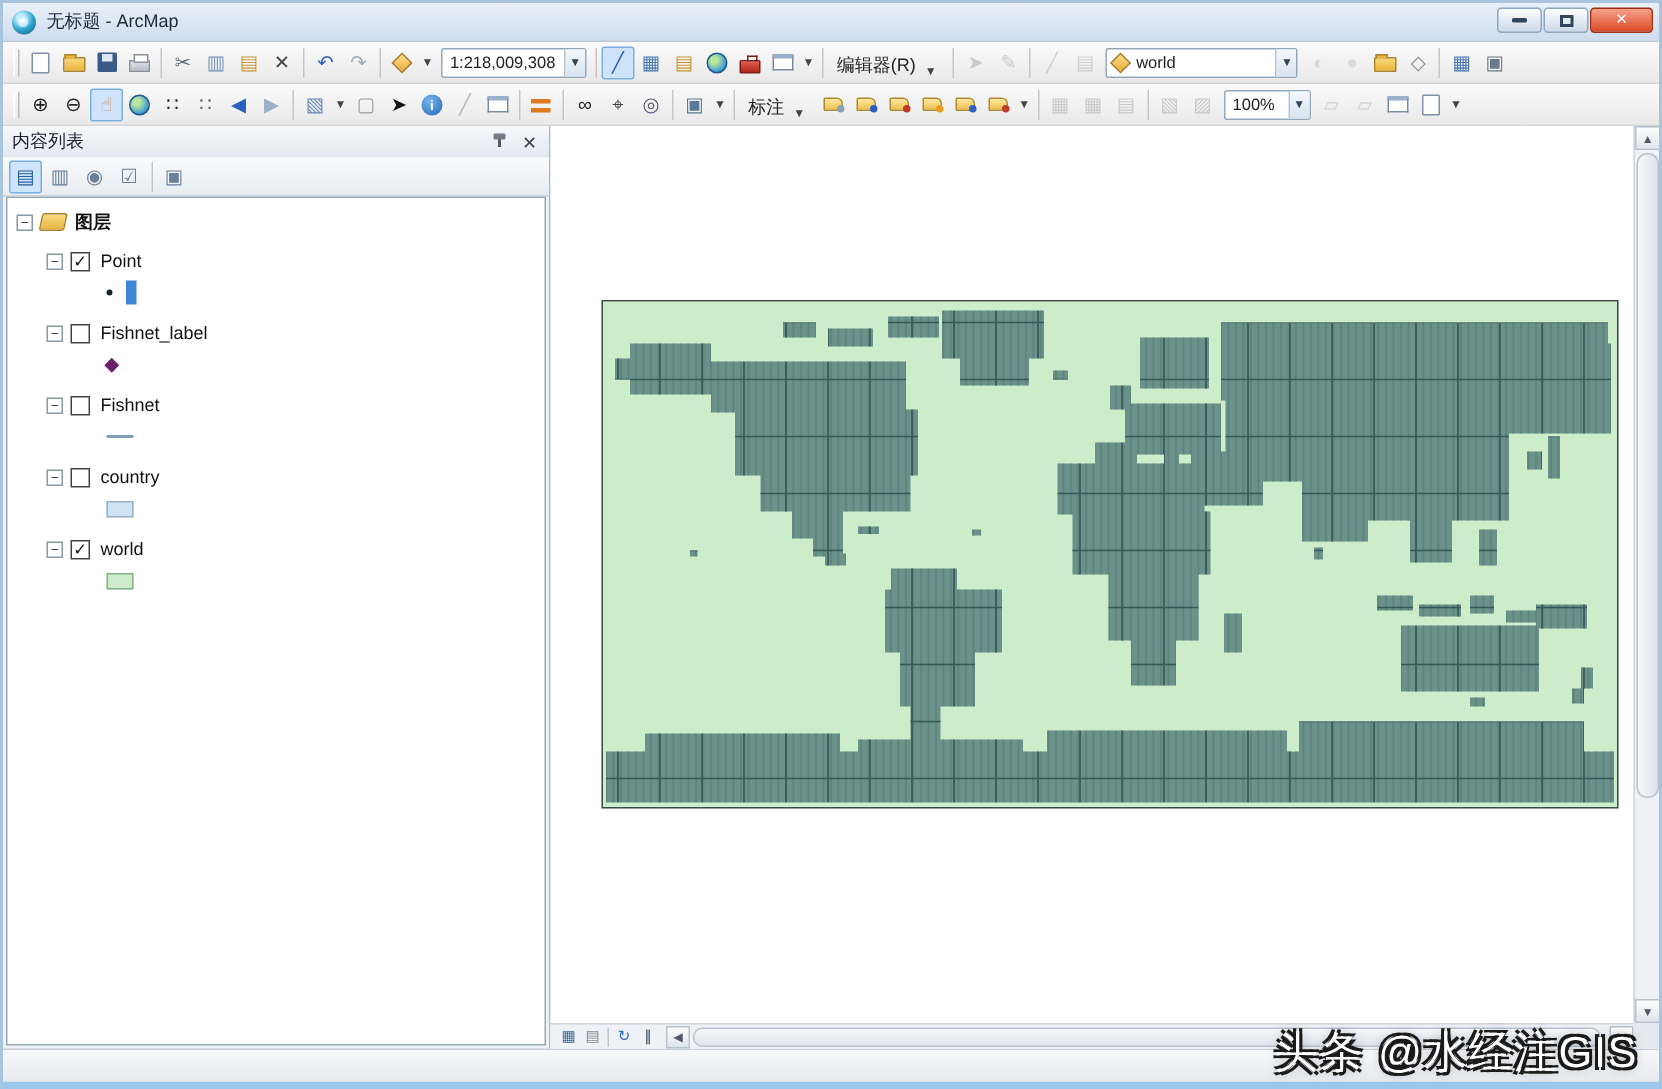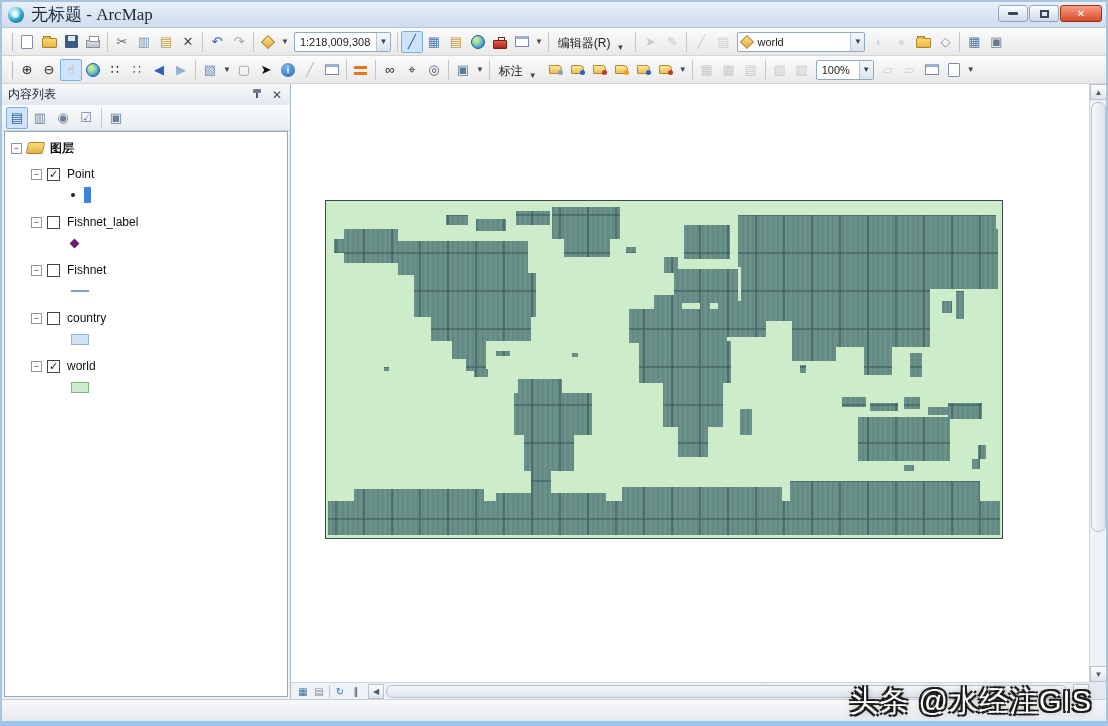--- a/index.html
+++ b/index.html
@@ -7,21 +7,21 @@
   *{box-sizing:border-box;}
   .window{position:absolute;inset:0;border:2px solid #a9c4de;border-bottom:5px solid #9cc6ee;
     background:#f0f0f0;display:flex;flex-direction:column;}
   
   .titlebar{height:26px;background:linear-gradient(#e9f0f9,#cfdcee);display:flex;align-items:center;
     padding:0 6px;position:relative;border-bottom:1px solid #b8c8dc;}
   .app-icon{width:16px;height:16px;border-radius:50%;
     background:radial-gradient(circle at 38% 32%,#bfeefc 18%,#2aa0c8 55%,#16607e);margin-right:7px;position:relative;}
   .app-icon::after{content:"";position:absolute;left:4px;top:4px;width:7px;height:7px;border-radius:50%;
     background:radial-gradient(circle at 40% 40%,#ffffff,#9adcf2);}
-  .title-text{font-size:17px;color:#1c2a3a;font-family:Liberation Serif, serif;}
+  .title-text{font-size:12px;color:#1c2a3a;}
   .win-btns{position:absolute;right:4px;top:3px;display:flex;}
   .win-btn{width:30px;height:17px;border:1px solid #8ea6c0;border-radius:3px;margin-left:1px;
     background:linear-gradient(#fdfeff,#ccd9e8);display:flex;align-items:center;justify-content:center;
     font-size:10px;color:#33465c;}
   .win-btn.close{width:42px;background:linear-gradient(#f7a088,#d84a28);color:#fff;border-color:#9c3014;}
   .minbar{width:10px;height:3px;background:#33465c;border-radius:1px;}
   .maxbox{width:9px;height:8px;border:2px solid #33465c;}
   
   .menubar{height:28px;background:#f2f2f2;border-bottom:1px solid #dcdcdc;display:flex;align-items:center;padding:0 8px;}
   .menu-item{font-size:12px;color:#222;padding:4px 10px;border-radius:2px;}
@@ -65,21 +65,21 @@
   .sh-win{width:14px;height:11px;background:#fff;border:1px solid #7a8aa0;border-top:3px solid #9ab0cc;}
   .sh-info{width:14px;height:14px;border-radius:50%;background:radial-gradient(circle at 38% 30%,#7ab4ec,#1f68b8);
     color:#fff;font:bold 9px "Liberation Sans",sans-serif;display:flex;align-items:center;justify-content:center;}
   .sh-bars{width:13px;height:9px;border-top:3px solid #e07820;border-bottom:3px solid #e07820;margin-top:2px;}
   .sh-tag{width:13px;height:9px;background:linear-gradient(#ffe9a0,#eebe4e);border:1px solid #b08a30;
     border-radius:1px 4px 4px 1px;position:relative;}
   .sh-tag i{position:absolute;right:-2px;bottom:-2px;width:5px;height:5px;border-radius:50%;display:block;}
   
   .content{flex:1;display:flex;min-height:0;}
   
-  .toc{width:289px;background:#eef1f5;border-right:1px solid #aab8c6;display:flex;flex-direction:column;}
+  .toc{width:365px;background:#eef1f5;border-right:1px solid #aab8c6;display:flex;flex-direction:column;}
   .toc-header{height:21px;display:flex;align-items:center;padding:0 6px;font-size:12px;color:#223;
     background:linear-gradient(#f6f8fb,#e2e8f0);}
   .toc-title{flex:1;}
   .pin-icon{width:14px;height:14px;position:relative;margin-right:6px;}
   .pin-icon::before{content:"";position:absolute;left:6px;top:2px;width:2px;height:8px;background:#556;}
   .pin-icon::after{content:"";position:absolute;left:3px;top:1px;width:8px;height:4px;background:#778;border-radius:1px;}
   .toc-close{font-size:12px;color:#445;padding:0 2px;}
   .toc-toolbar{height:26px;display:flex;align-items:center;padding:0 4px;background:linear-gradient(#fafbfc,#e8ecf1);
     border-bottom:1px solid #d0d6dd;}
   .toc-btn{width:22px;height:22px;display:flex;align-items:center;justify-content:center;font-size:13px;color:#6a7f9a;

